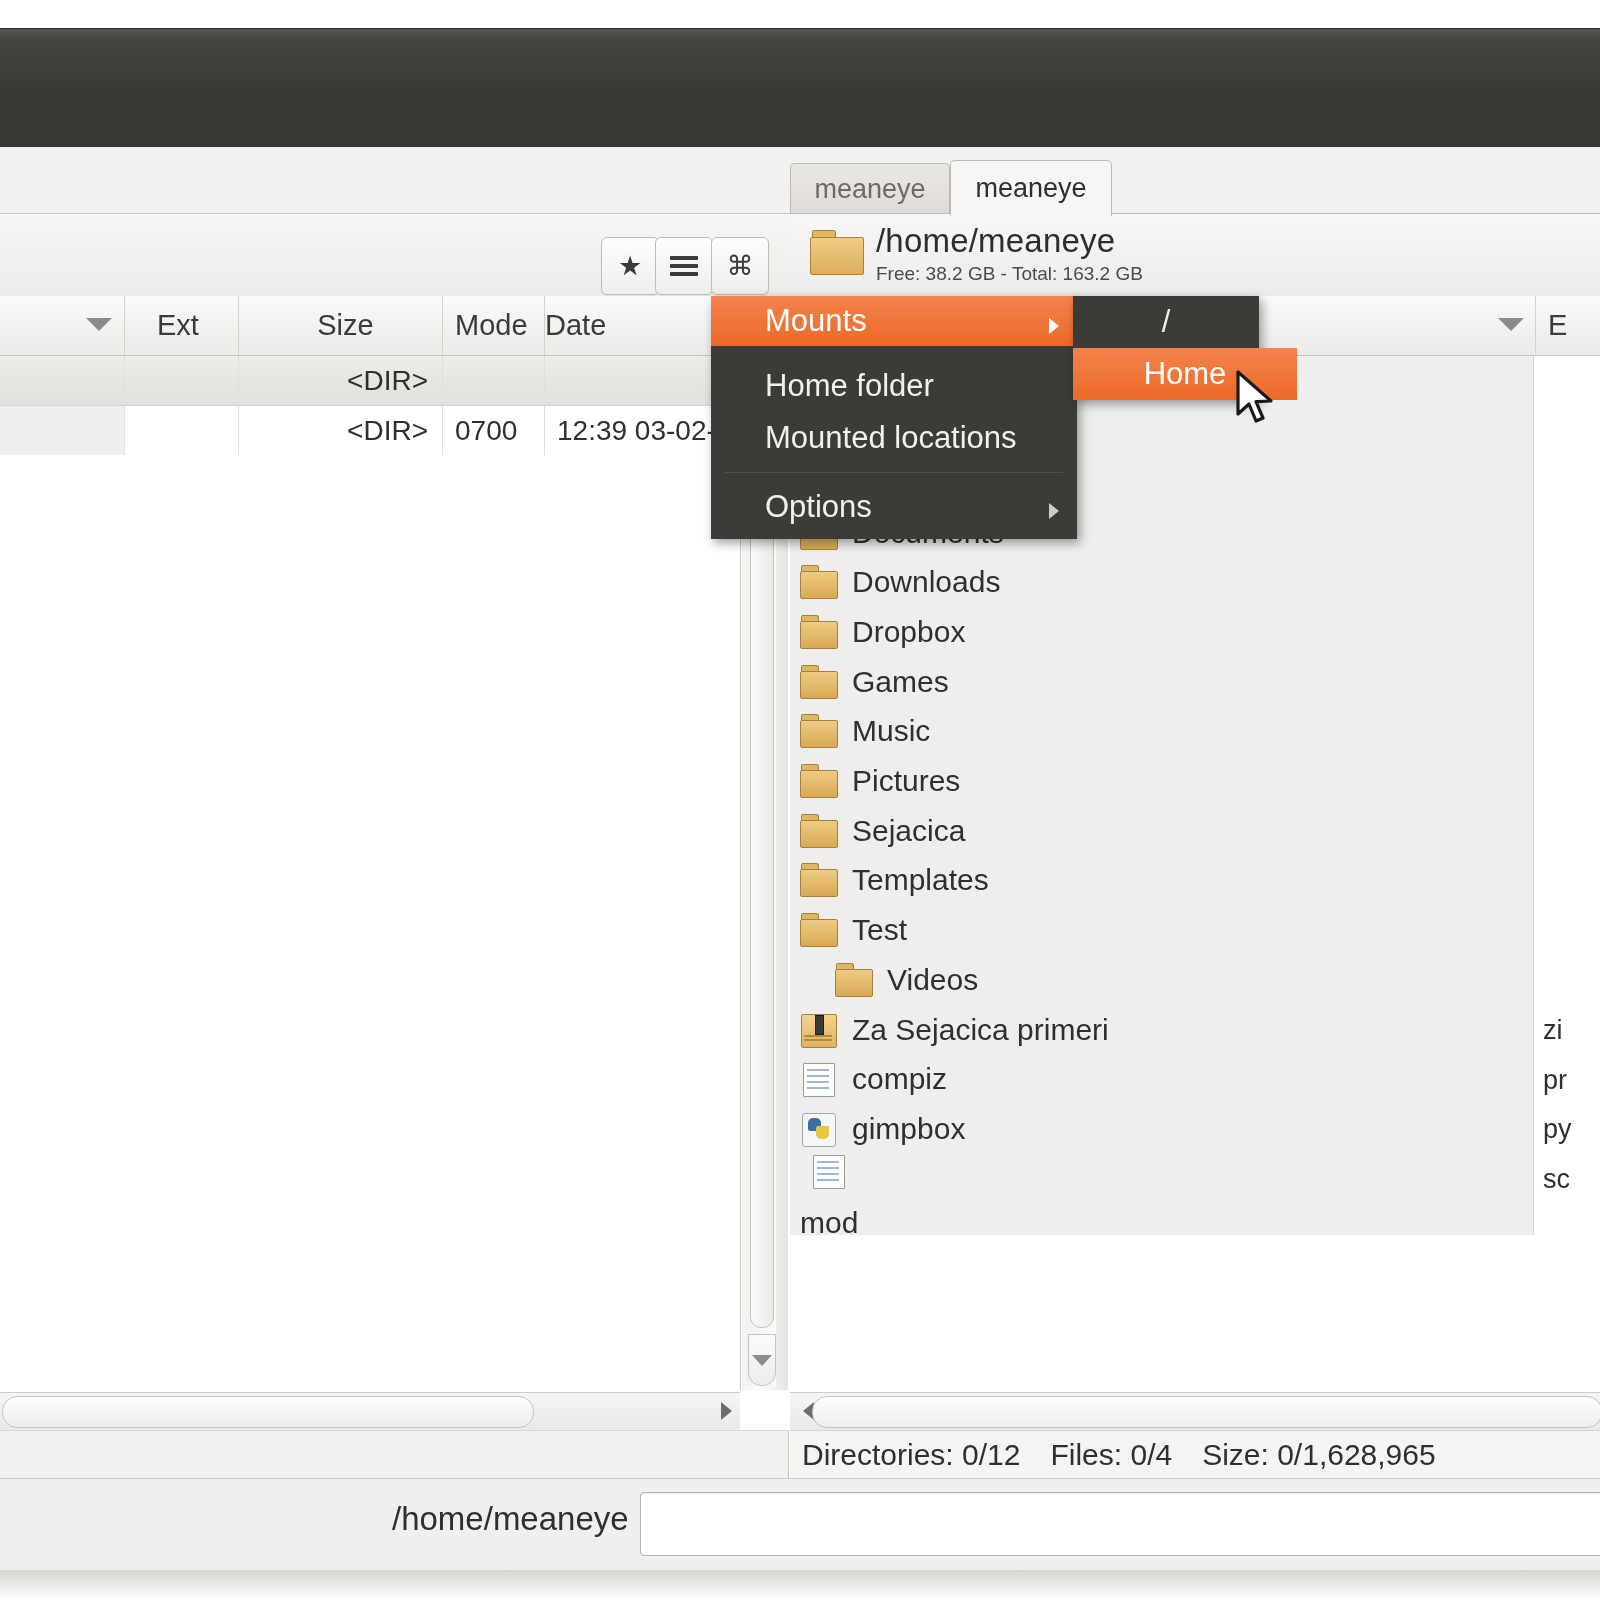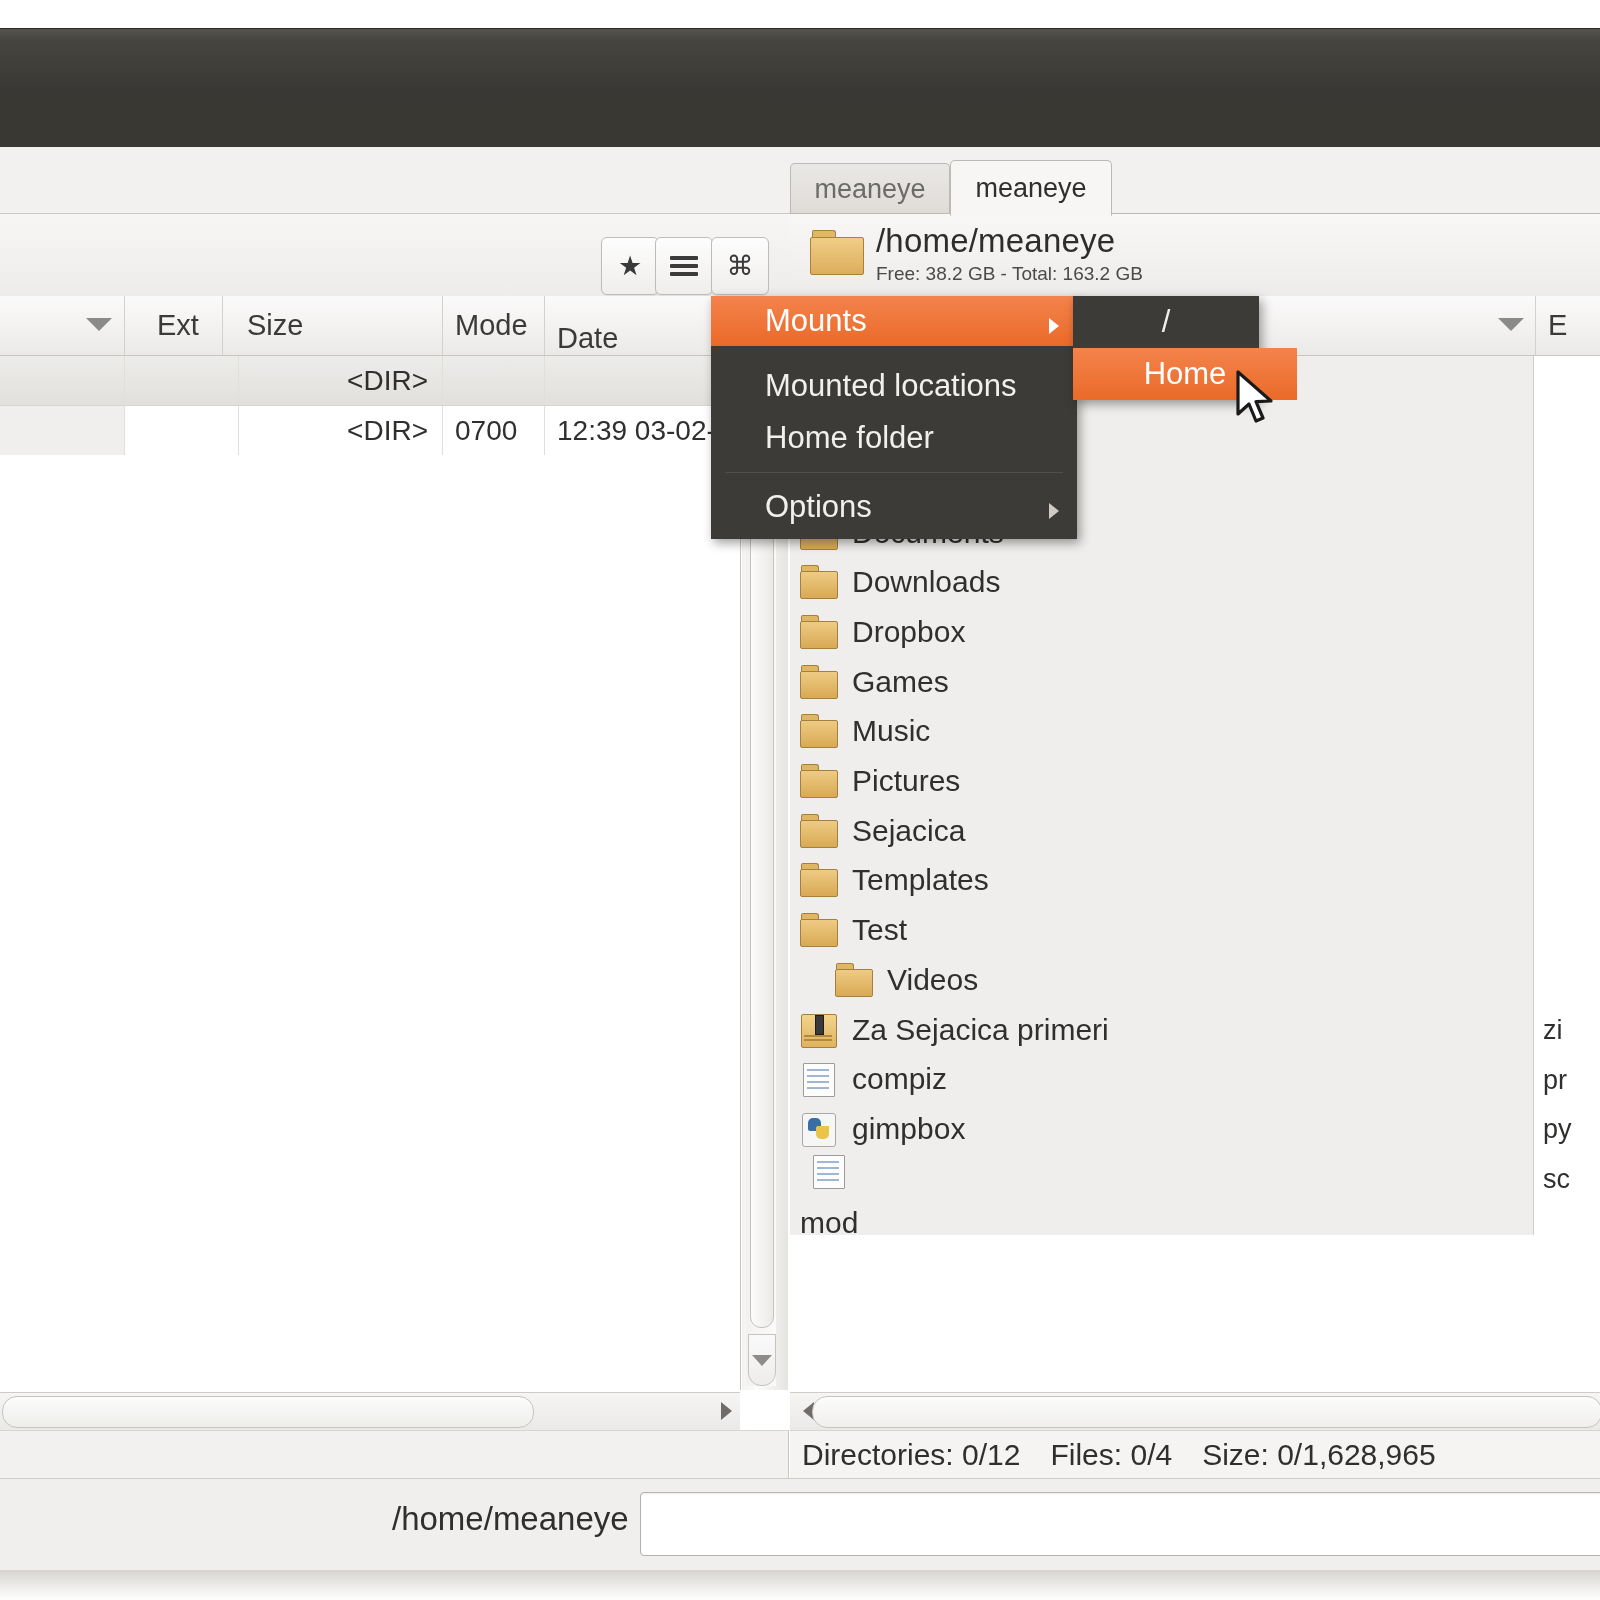--- a/index.html
+++ b/index.html
@@ -232,27 +232,27 @@
   </div>
 
   <div class="leftpanel"></div>
 
   <div class="hdr-row"></div>
   <div class="hdr-cell noborder" style="left:0;width:124px;"></div>
   <div class="sortarrow"></div>
   <div class="hdr-cell" style="left:124px;width:114px;padding-left:32px;">
     <span>Ext</span>
   </div>
-  <div class="hdr-cell" style="left:222px;width:204px;justify-content:flex-start;padding-right:14px;padding-left:24px;">
+  <div class="hdr-cell" style="left:238px;width:204px;justify-content:center;padding-right:14px;padding-left:24px;">
     <span>Size</span>
   </div>
   <div class="hdr-cell" style="left:442px;width:102px;padding-left:12px;">
     <span>Mode</span>
   </div>
-  <div class="hdr-cell" style="left:544px;width:196px;padding-left:12px;align-items:flex-end;">
+  <div class="hdr-cell" style="left:544px;width:196px;">
     <span>Date</span>
   </div>
 
   <div class="row sel" style="top:356px;">
     <div class="cell noborder" style="left:0;width:124px;"></div>
     <div class="cell" style="left:124px;width:114px;padding-left:16px;"></div>
     <div class="cell" style="left:238px;width:204px;justify-content:flex-end;padding-right:14px;">&lt;DIR&gt;</div>
     <div class="cell" style="left:442px;width:102px;padding-left:12px;"></div>
     <div class="cell" style="left:544px;width:196px;padding-left:12px;"></div>
   </div>
@@ -429,24 +429,24 @@
   <input class="cmdinput" type="text" style="font-size: 30px; padding: 0px 10px; outline: none;" placeholder="">
   <div class="bottomshadow"></div>
 
   <div class="menu" id="menu-main">
     <div class="mi hl first">
       <span>Mounts</span>
       <span class="arr"></span>
     </div>
     <div class="menu-gap"></div>
     <div class="mi">
+      <span>Home folder</span>
+    </div>
+    <div class="mi">
       <span>Mounted locations</span>
-    </div>
-    <div class="mi">
-      <span>Home folder</span>
     </div>
     <div class="msep"></div>
     <div class="mi plain">
       <span>Options</span>
       <span class="arr"></span>
     </div>
   </div>
 
   <div class="menu" id="menu-sub">
     <div class="si">

